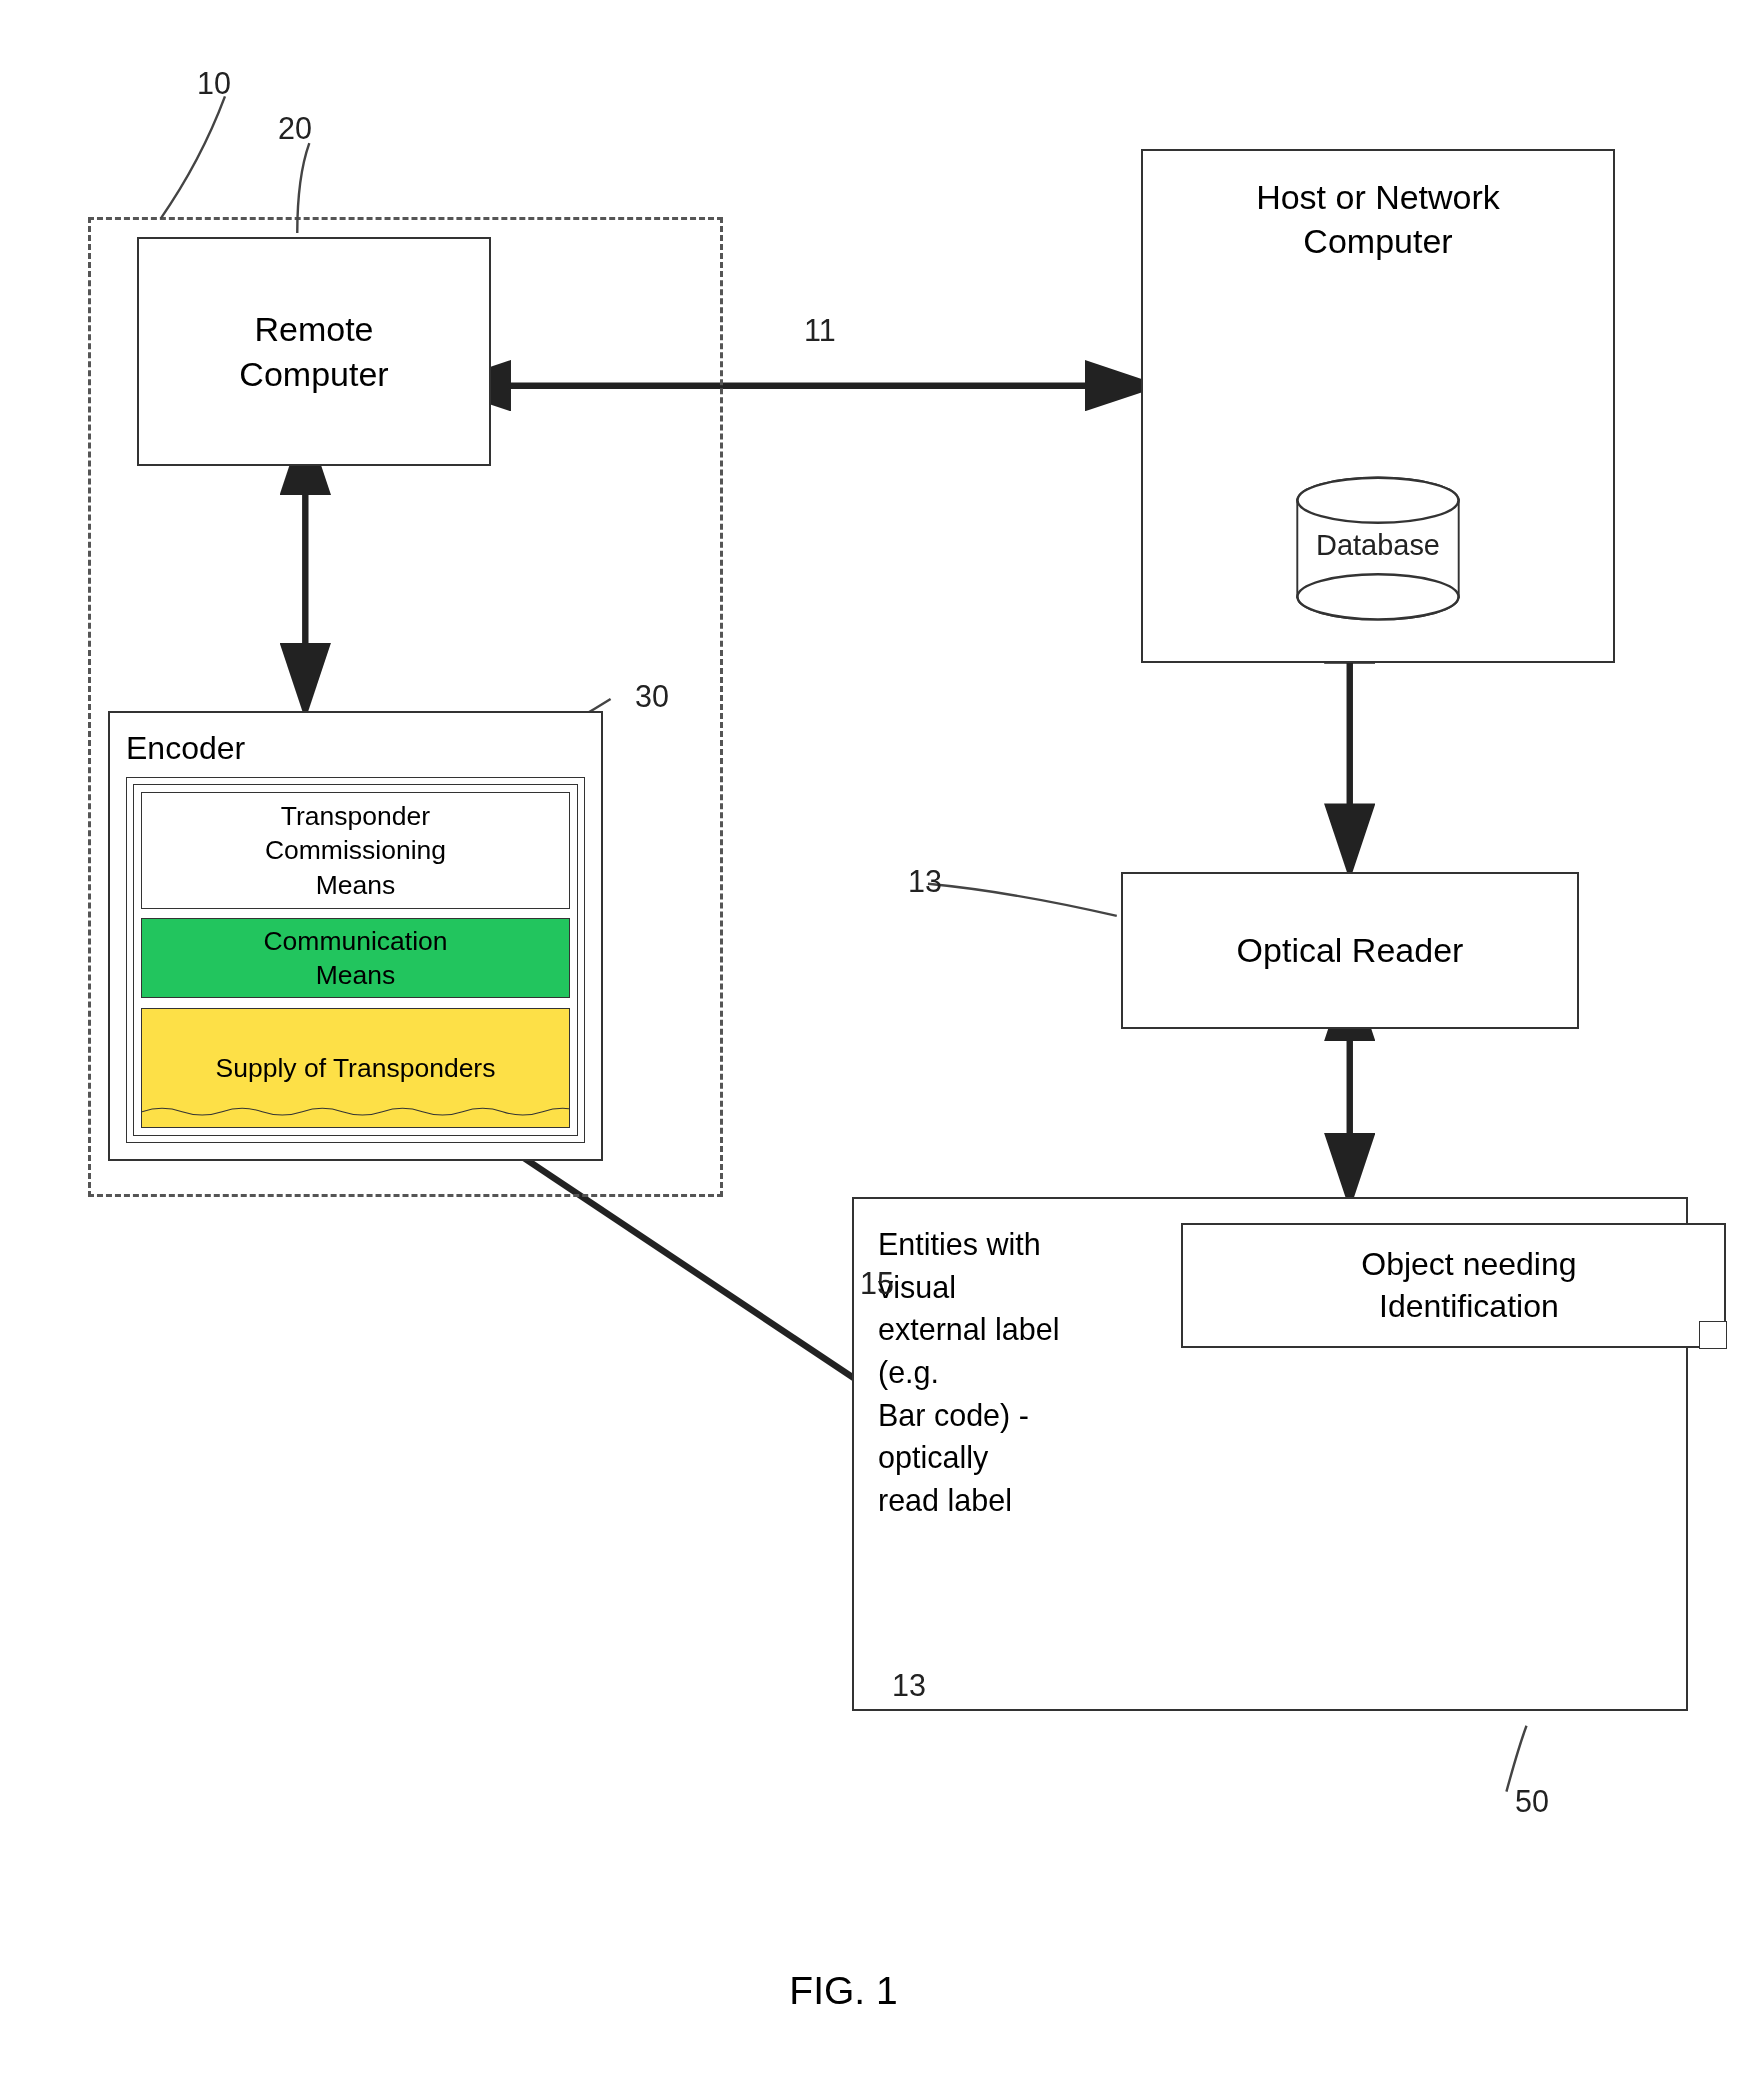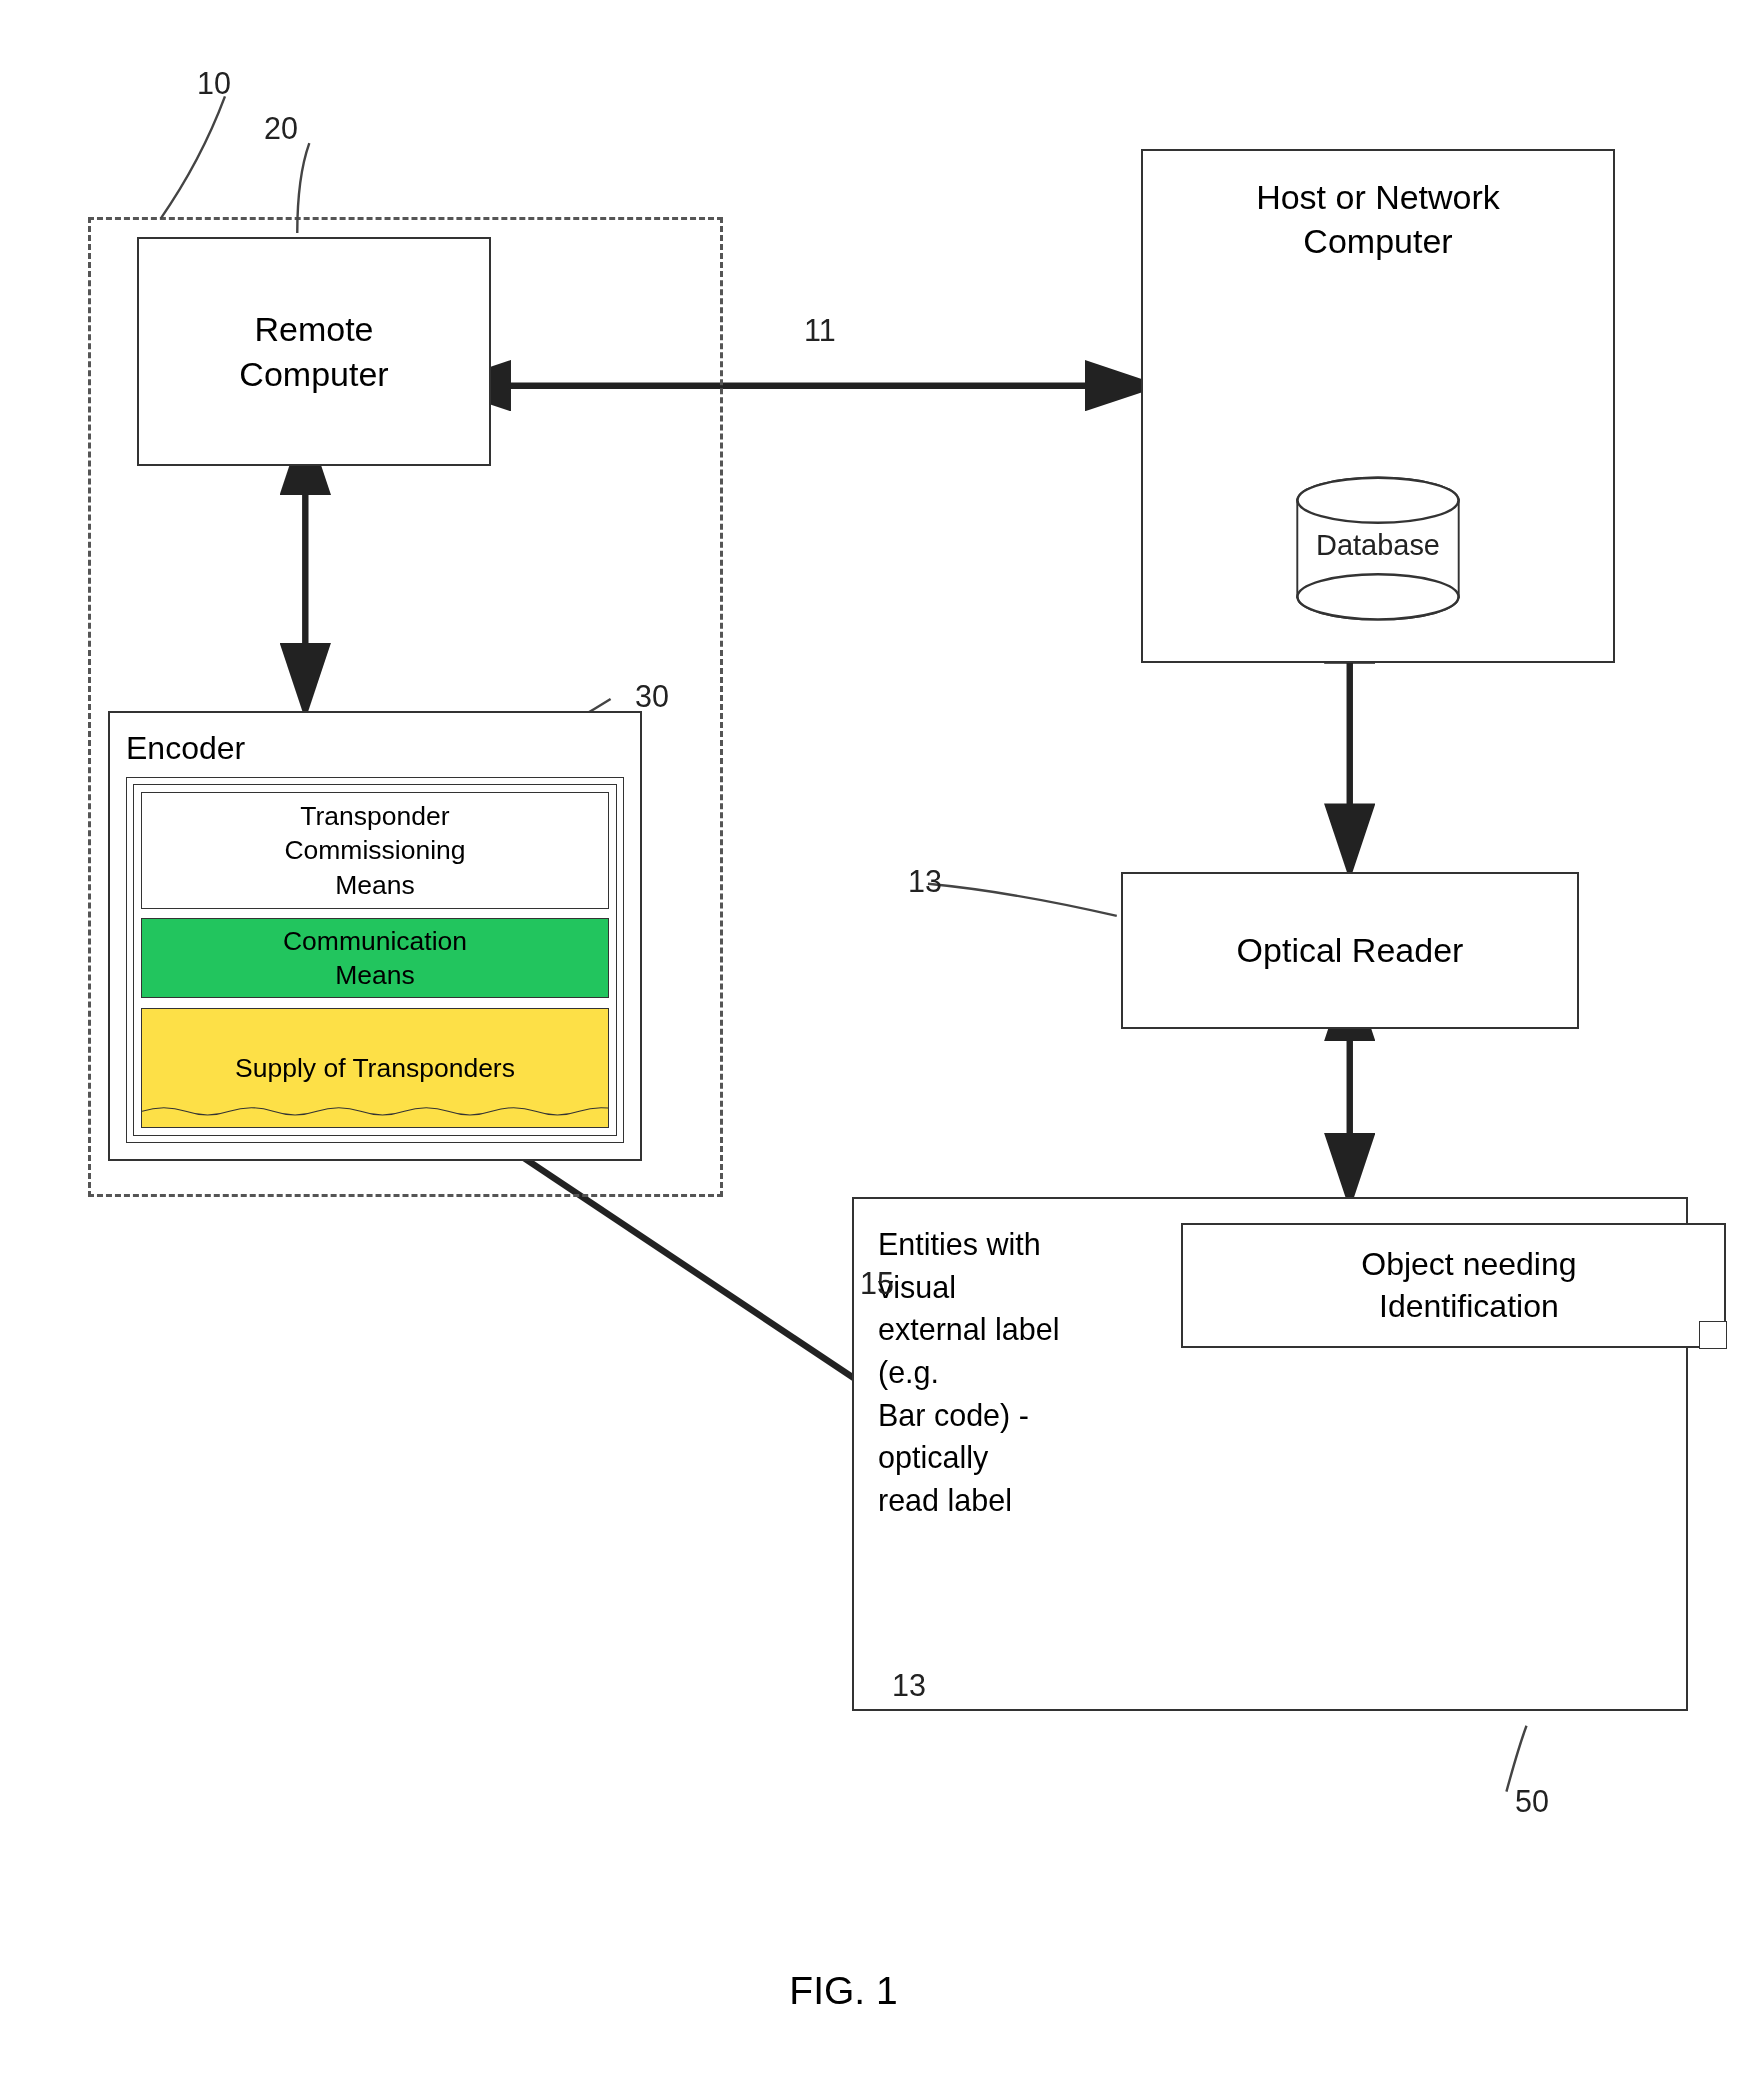--- a/index.html
+++ b/index.html
@@ -82,21 +82,21 @@
     <line x1="1680" y1="1280" x2="1680" y2="1490" stroke="#222" stroke-width="8" marker-start="url(#arrowhead-start)" marker-end="url(#arrowhead-end)"></line>
 
     <line x1="590" y1="1400" x2="1430" y2="1960" stroke="#222" stroke-width="8" marker-end="url(#arrowhead-end)"></line>
 
   </svg>
 
   <div class="dashed-box" style="left:88px; top:217px; width:635px; height:980px;"></div>
 
   <div class="label-num" style="left:197px; top:66px;">10</div>
 
-  <div class="label-num" style="left:264px; top:111px;">20</div>
+  <div class="label-num" style="left:278px; top:111px;">20</div>
 
   <svg style="position:absolute;top:0;left:0;width:1737px;height:2097px;pointer-events:none;" viewBox="0 0 2162 2610" width="1737" height="2097">
 
     <path d="M 280 120 Q 250 200 200 272" stroke="#444" stroke-width="3" fill="none"></path>
 
     <path d="M 385 178 Q 370 220 370 290" stroke="#444" stroke-width="3" fill="none"></path>
 
     <path d="M 760 870 Q 680 920 640 930" stroke="#444" stroke-width="3" fill="none"></path>
 
     <path d="M 1155 1100 Q 1260 1110 1390 1140" stroke="#444" stroke-width="3" fill="none"></path>
@@ -133,21 +133,21 @@
         <ellipse cx="110" cy="170" rx="100" ry="28" fill="white" stroke="#333" stroke-width="3"></ellipse>
 
         <ellipse cx="110" cy="50" rx="100" ry="28" fill="white" stroke="#333" stroke-width="3"></ellipse>
         <text x="110" y="118" text-anchor="middle" font-size="36" fill="#222" font-family="Arial">Database</text>
       </svg>
     </div>
   </div>
 
   <div class="label-num" style="left:804px; top:313px;">11</div>
 
-  <div class="box" style="left:108px; top:711px; width:534px; height:450px; font-size:34px; flex-direction:column; align-items:flex-start; padding:0;">
+  <div class="box" style="left:108px; top:711px; width:495px; height:450px; font-size:34px; flex-direction:column; align-items:flex-start; padding:0;">
 
     <div style="position:absolute; top:14.5px; left:16px; font-size:32px;">Encoder</div>
 
     <div style="position:absolute; top:64px; left:16px; right:16px; bottom:16px; border:1.6px solid #333;">
 
       <div style="position:absolute; top:6.4px; left:6.4px; right:6.4px; bottom:6.4px; border:1.6px solid #333; background:#fff;">
 
         <div style="position:absolute; top:6.4px; left:6.4px; right:6.4px; height:117px; border:1.6px solid #333; background:#fff; display:flex; align-items:center; justify-content:center; text-align:center; font-size:26.5px;">
           <span>Transponder<br>Commissioning<br>Means</span>
         </div>

